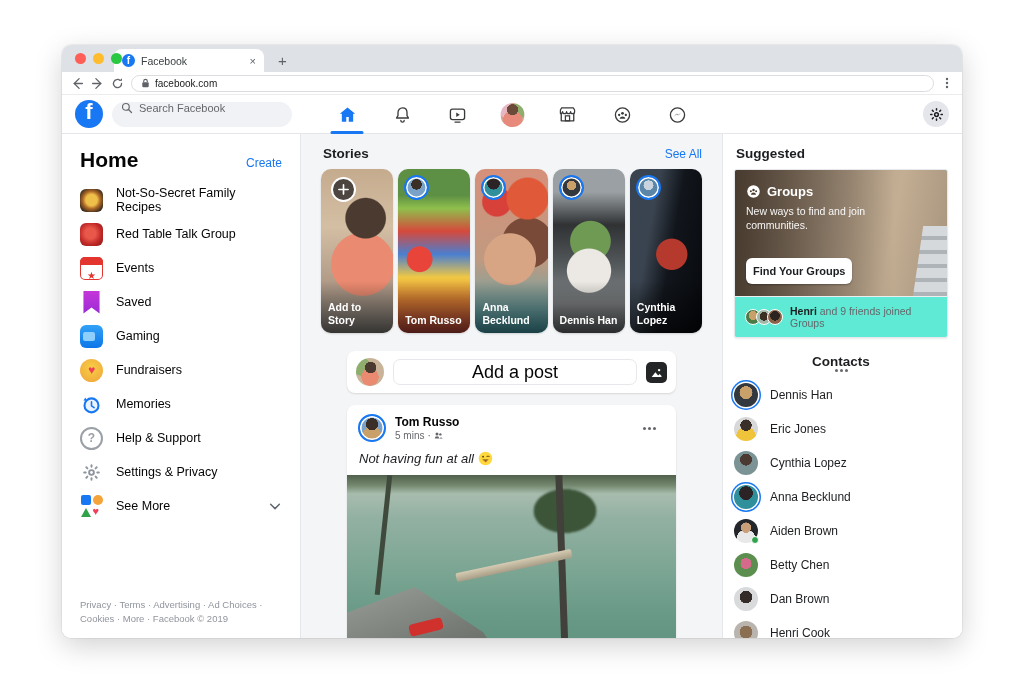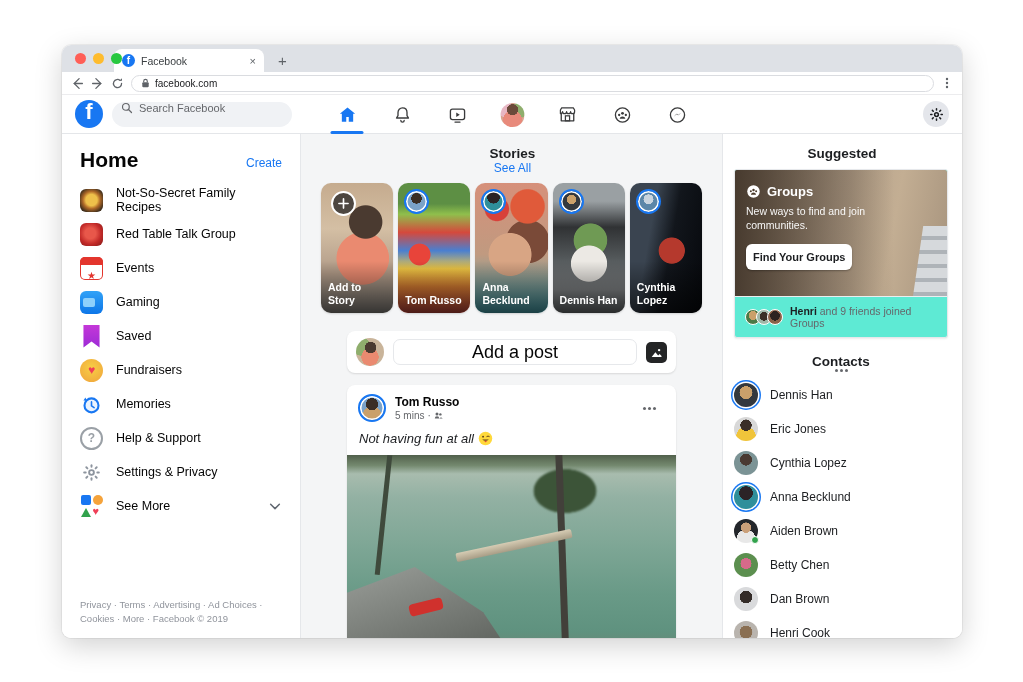--- a/index.html
+++ b/index.html
@@ -77,24 +77,24 @@
   .ic-help::after { content:"?"; }
   .seemore-grid { display:grid; grid-template-columns:10px 10px; grid-template-rows:10px 10px; gap:2px; }
   .shp-sq { background:#1877f2; border-radius:2px; }
   .shp-ci { background:#f5a33b; border-radius:50%; }
   .shp-tr { width:0; height:0; border-left:5px solid transparent; border-right:5px solid transparent; border-bottom:9px solid #31a24c; margin-top:1px; }
   .shp-ht { color:#ef3e56; font-size:11px; line-height:9px; }
   .chev { margin-left:auto; color:#606770; width:14px; height:14px; }
   .sb-footer { position:absolute; left:18px; right:16px; bottom:12px; font-size:9.5px; color:#90949c; line-height:1.5; }
 
   
-  .sec-head { display:flex; align-items:center; justify-content:space-between; margin:0 0 8px 2px;flex-direction:column; }
+  .sec-head { display:flex; align-items:center; justify-content:space-between; margin:0 0 8px 2px; }
   .sec-title { font-size:13.5px; font-weight:bold; color:#1c1e21; }
   .stories { display:flex; gap:5px; }
-  .story { flex:1; height:130px; border-radius:10px; position:relative; overflow:hidden; cursor:pointer;
+  .story { flex:1; height:164px; border-radius:10px; position:relative; overflow:hidden; cursor:pointer;
     box-shadow:0 1px 2px rgba(0,0,0,.15); }
   .story::after { content:""; position:absolute; left:0; right:0; bottom:0; height:52px;
     background:linear-gradient(180deg, transparent, rgba(0,0,0,.62)); }
   .st1 { background:radial-gradient(circle at 62% 30%, #4a3a30 0 16%, transparent 17%),
                radial-gradient(circle at 58% 58%, #ea8a70 0 30%, transparent 31%),
                linear-gradient(180deg,#c5ab8e 0%,#d4bfa4 35%,#b09a87 70%,#8e8a84 100%); }
   .st2 { background:radial-gradient(circle at 30% 55%, #e8443a 0 12%, transparent 13%),
                linear-gradient(180deg,#5d8f44 0 16%, #8fbf4c 24%, #d5493c 38%, #4a7fd0 52%, #f0c844 66%, #e08234 80%, #c94a3e 100%); }
   .st3 { background:radial-gradient(circle at 72% 18%, #e05a3a 0 14%, transparent 15%),
                radial-gradient(circle at 30% 20%, #d8413a 0 10%, transparent 11%),
@@ -173,21 +173,21 @@
   .gp .top { width:13px; height:16px; border-radius:3px; margin:0 auto; }
   .gp .bot { width:11px; height:18px; margin:1px auto 0; border-radius:2px; }
   .gp1 { right:92px; } .gp1 .head{background:#caa084;} .gp1 .top{background:#8e2f2f;} .gp1 .bot{background:repeating-linear-gradient(90deg,#111 0 2px,#eee 2px 4px);}
   .gp2 { right:58px; } .gp2 .head{background:#d8b090;} .gp2 .top{background:#e8c24a;} .gp2 .bot{background:#d87a80;}
   .gp3 { right:24px; } .gp3 .head{background:#8a5c3c;} .gp3 .top{background:#7a5898;} .gp3 .bot{background:#3a6ea8;}
   .goverlay { position:absolute; left:11px; top:14px; right:60px; color:#fff; }
   .gtitle-row { display:flex; align-items:center; gap:6px; }
   .gtitle-row svg { width:15px; height:15px; }
   .gtitle { font-size:13px; font-weight:bold; }
   .gdesc { font-size:10.5px; line-height:1.35; margin-top:5px; opacity:.95; }
-  .gbtn { margin-top:12px; background:#fff; color:#1c1e21; font-size:11px; font-weight:bold;
+  .gbtn { margin-top:26px; background:#fff; color:#1c1e21; font-size:11px; font-weight:bold;
     border:none; border-radius:6px; padding:7px 7px; cursor:pointer; box-shadow:0 1px 2px rgba(0,0,0,.3); font-family:"Liberation Sans",sans-serif; }
   .gfoot { display:flex; align-items:center; gap:7px; padding:8px 10px; border-top:1px solid #eceef0; }
   .gavs { display:flex; flex:none; }
   .gav { width:16px; height:16px; border-radius:50%; border:1.5px solid #fff; }
   .gav+.gav { margin-left:-5px; }
   .gav1 { background:radial-gradient(circle at 50% 40%, #caa06a 0 40%, transparent 41%), #4a7a46; }
   .gav2 { background:radial-gradient(circle at 50% 45%, #3a3026 0 42%, transparent 43%), #9fb8a8; }
   .gav3 { background:radial-gradient(circle at 50% 42%, #2c2420 0 44%, transparent 45%), #8a6248; }
   .gfoot-text { font-size:10.5px; color:#65676b; }
   .gfoot-text b { color:#1c1e21; }
@@ -341,26 +341,26 @@
       </div>
       <div class="srow">
         <span class="sicon ic-redtable"></span>
         <span class="slabel">Red Table Talk Group</span>
       </div>
       <div class="srow">
         <span class="sicon ic-events"></span>
         <span class="slabel">Events</span>
       </div>
       <div class="srow">
+        <span class="sicon ic-saved"></span>
+        <span class="slabel">Saved</span>
+      </div>
+      <div class="srow">
         <span class="sicon ic-gaming"></span>
         <span class="slabel">Gaming</span>
-      </div>
-      <div class="srow">
-        <span class="sicon ic-saved"></span>
-        <span class="slabel">Saved</span>
       </div>
       <div class="srow">
         <span class="sicon ic-fund"></span>
         <span class="slabel">Fundraisers</span>
       </div>
       <div class="srow">
         <span class="sicon">
           <svg width="21" height="21" viewBox="0 0 24 24">
               <circle cx="12" cy="13" r="8" fill="#eaf3fe" stroke="#1877f2" stroke-width="2.4"></circle>
               <path d="M12 9 v4.5 l3 2" fill="none" stroke="#1877f2" stroke-width="1.8" stroke-linecap="round"></path>

